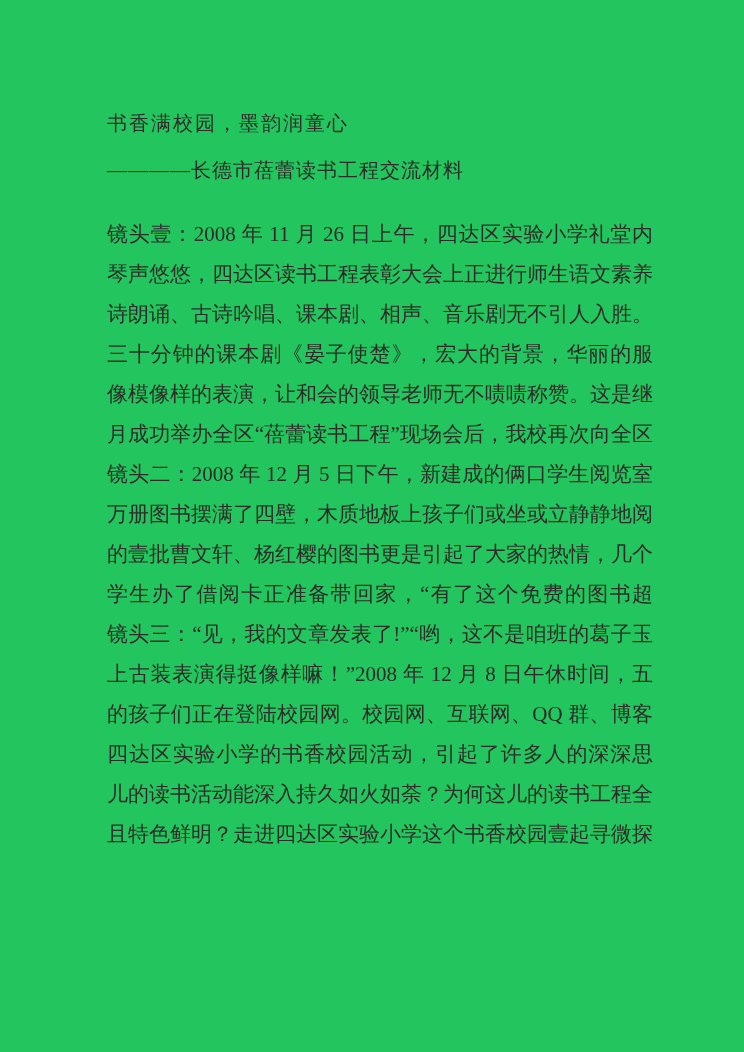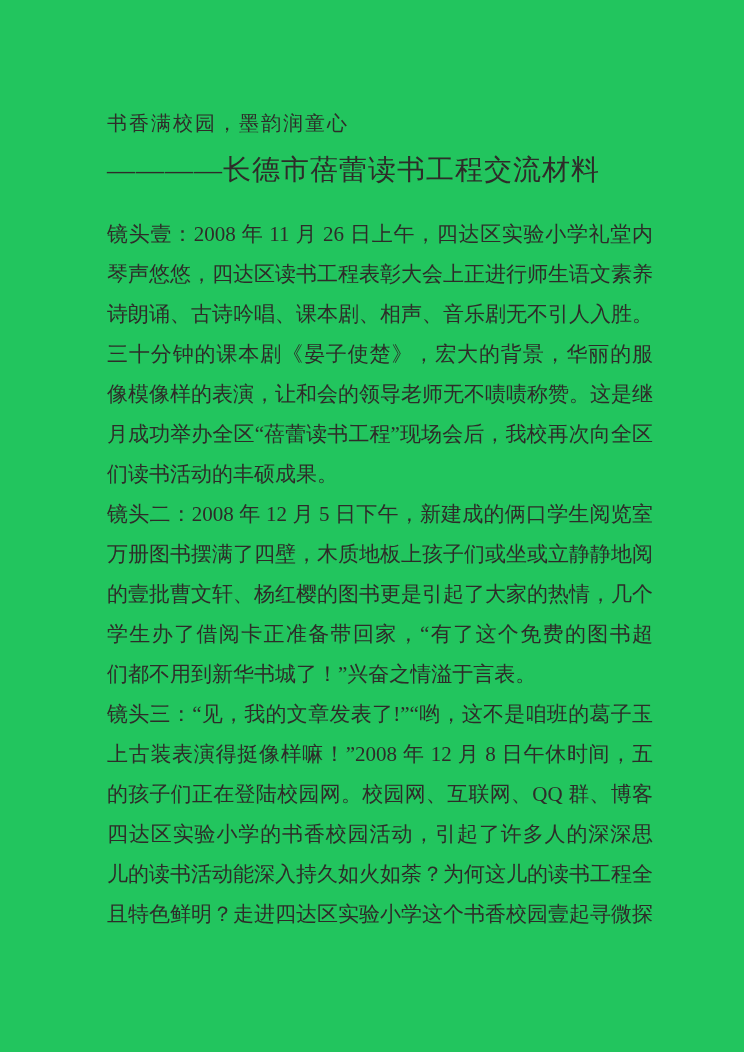--- a/index.html
+++ b/index.html
@@ -24,21 +24,21 @@
     font-size: 20px;
     line-height: 30px;
     letter-spacing: 2px;
     white-space: nowrap;
   }
   .doc-subtitle {
     position: absolute;
     left: 107px;
     top: 155px;
     width: 546px;
-    font-size: 28px;
+    font-size: 20px;
     line-height: 30px;
     letter-spacing: 1px;
     white-space: nowrap;
   }
   .doc-body {
     position: absolute;
     left: 107px;
     top: 214px;
     width: 546px;
   }
@@ -62,28 +62,26 @@
   <div class="doc-title">书香满校园，墨韵润童心</div>
   <div class="doc-subtitle">————长德市蓓蕾读书工程交流材料</div>
   <div class="doc-body" id="doc-body">
       <div>
         <div class="text-line fill">镜头壹：2008 年 11 月 26 日上午，四达区实验小学礼堂内掌声阵阵，</div>
         <div class="text-line fill">琴声悠悠，四达区读书工程表彰大会上正进行师生语文素养文艺展示。</div>
         <div class="text-line fill">诗朗诵、古诗吟唱、课本剧、相声、音乐剧无不引人入胜。特别是近</div>
         <div class="text-line fill">三十分钟的课本剧《晏子使楚》，宏大的背景，华丽的服装，孩子们</div>
         <div class="text-line fill">像模像样的表演，让和会的领导老师无不啧啧称赞。这是继 2005 年 10</div>
         <div class="text-line fill">月成功举办全区“蓓蕾读书工程”现场会后，我校再次向全区展示我</div>
-        <div class="text-line">们读书活动的丰硕成果。</div>
       </div>
       <div>
         <div class="text-line fill">镜头二：2008 年 12 月 5 日下午，新建成的俩口学生阅览室内，近五</div>
         <div class="text-line fill">万册图书摆满了四壁，木质地板上孩子们或坐或立静静地阅读。新进</div>
         <div class="text-line fill">的壹批曹文轩、杨红樱的图书更是引起了大家的热情，几个六年级的</div>
         <div class="text-line fill">学生办了借阅卡正准备带回家，“有了这个免费的图书超市，周末我</div>
-        <div class="text-line">们都不用到新华书城了！”兴奋之情溢于言表。</div>
       </div>
       <div>
         <div class="text-line fill">镜头三：“见，我的文章发表了!”“哟，这不是咱班的葛子玉吗？穿</div>
         <div class="text-line fill">上古装表演得挺像样嘛！”2008 年 12 月 8 日午休时间，五年级五班</div>
         <div class="text-line fill">的孩子们正在登陆校园网。校园网、互联网、QQ 群、博客群，让孩子</div>
       </div>
       <div>
         <div class="text-line fill">四达区实验小学的书香校园活动，引起了许多人的深深思索：为何这</div>
         <div class="text-line fill">儿的读书活动能深入持久如火如荼？为何这儿的读书工程全面扎实</div>
         <div class="text-line fill">且特色鲜明？走进四达区实验小学这个书香校园壹起寻微探幽，也许</div>

